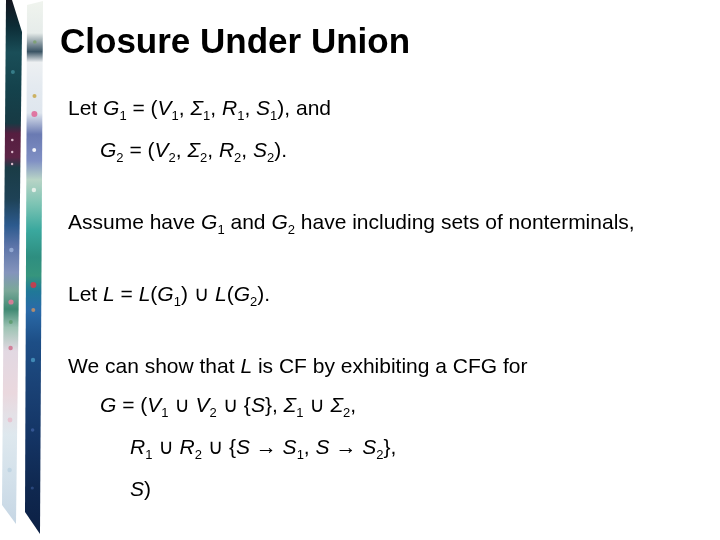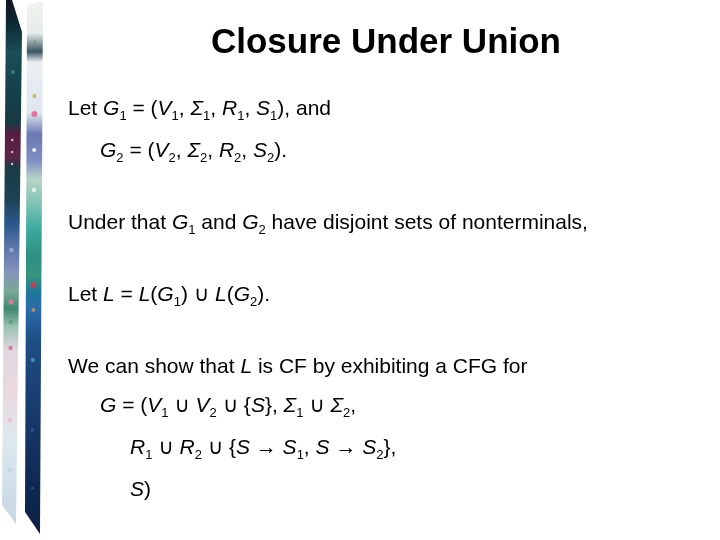--- a/index.html
+++ b/index.html
@@ -15,21 +15,20 @@
   .border-art {
     position: absolute;
     left: 0;
     top: 0;
   }
   .title {
     position: absolute;
     left: 60px;
     right: 8px;
     top: 22px;
-    text-align: center;
     font-size: 35px;
     line-height: 38px;
     font-weight: bold;
     color: #000000;
   }
   .body {
     position: absolute;
     left: 68px;
     top: 88px;
     right: 10px;
@@ -127,21 +126,21 @@
   </svg>
 
   <div class="title">Closure Under Union</div>
 
   <div class="body" id="slide-body">
       <div class="para">
         <div class="line"><span>Let </span><span class="seg-i">G</span><span class="seg-sub">1</span><span> = (</span><span class="seg-i">V</span><span class="seg-sub">1</span><span>, </span><span class="seg-i">Σ</span><span class="seg-sub">1</span><span>, </span><span class="seg-i">R</span><span class="seg-sub">1</span><span>, </span><span class="seg-i">S</span><span class="seg-sub">1</span><span>), and</span></div>
         <div class="line" style="padding-left: 32px;"><span class="seg-i">G</span><span class="seg-sub">2</span><span> = (</span><span class="seg-i">V</span><span class="seg-sub">2</span><span>, </span><span class="seg-i">Σ</span><span class="seg-sub">2</span><span>, </span><span class="seg-i">R</span><span class="seg-sub">2</span><span>, </span><span class="seg-i">S</span><span class="seg-sub">2</span><span>).</span></div>
       </div>
       <div class="para">
-        <div class="line"><span>Under that </span><span class="seg-i">G</span><span class="seg-sub">1</span><span> and </span><span class="seg-i">G</span><span class="seg-sub">2</span><span> have disjoint sets of nonterminals,</span></div>
+        <div class="line"><span>Assume have </span><span class="seg-i">G</span><span class="seg-sub">1</span><span> and </span><span class="seg-i">G</span><span class="seg-sub">2</span><span> have including sets of nonterminals,</span></div>
       </div>
       <div class="para">
         <div class="line"><span>Let </span><span class="seg-i">L</span><span> = </span><span class="seg-i">L</span><span>(</span><span class="seg-i">G</span><span class="seg-sub">1</span><span>) ∪ </span><span class="seg-i">L</span><span>(</span><span class="seg-i">G</span><span class="seg-sub">2</span><span>).</span></div>
       </div>
       <div class="para">
         <div class="line"><span>We can show that </span><span class="seg-i">L</span><span> is CF by exhibiting a CFG for</span></div>
         <div class="line" style="padding-left: 32px;"><span class="seg-i">G</span><span> = (</span><span class="seg-i">V</span><span class="seg-sub">1</span><span> ∪ </span><span class="seg-i">V</span><span class="seg-sub">2</span><span> ∪ {</span><span class="seg-i">S</span><span>}, </span><span class="seg-i">Σ</span><span class="seg-sub">1</span><span> ∪ </span><span class="seg-i">Σ</span><span class="seg-sub">2</span><span>,</span></div>
         <div class="line" style="padding-left: 62px;"><span class="seg-i">R</span><span class="seg-sub">1</span><span> ∪ </span><span class="seg-i">R</span><span class="seg-sub">2</span><span> ∪ {</span><span class="seg-i">S</span><span> → </span><span class="seg-i">S</span><span class="seg-sub">1</span><span>, </span><span class="seg-i">S</span><span> → </span><span class="seg-i">S</span><span class="seg-sub">2</span><span>},</span></div>
         <div class="line" style="padding-left: 62px;"><span class="seg-i">S</span><span>)</span></div>
       </div>

